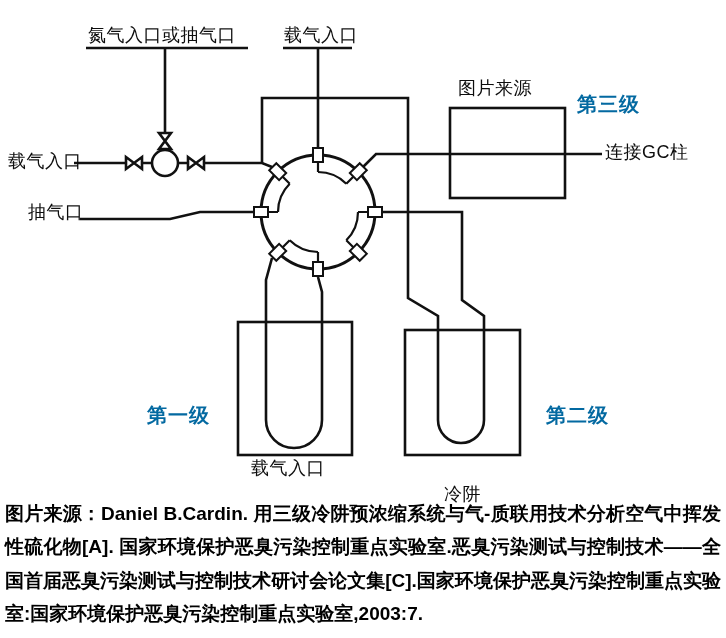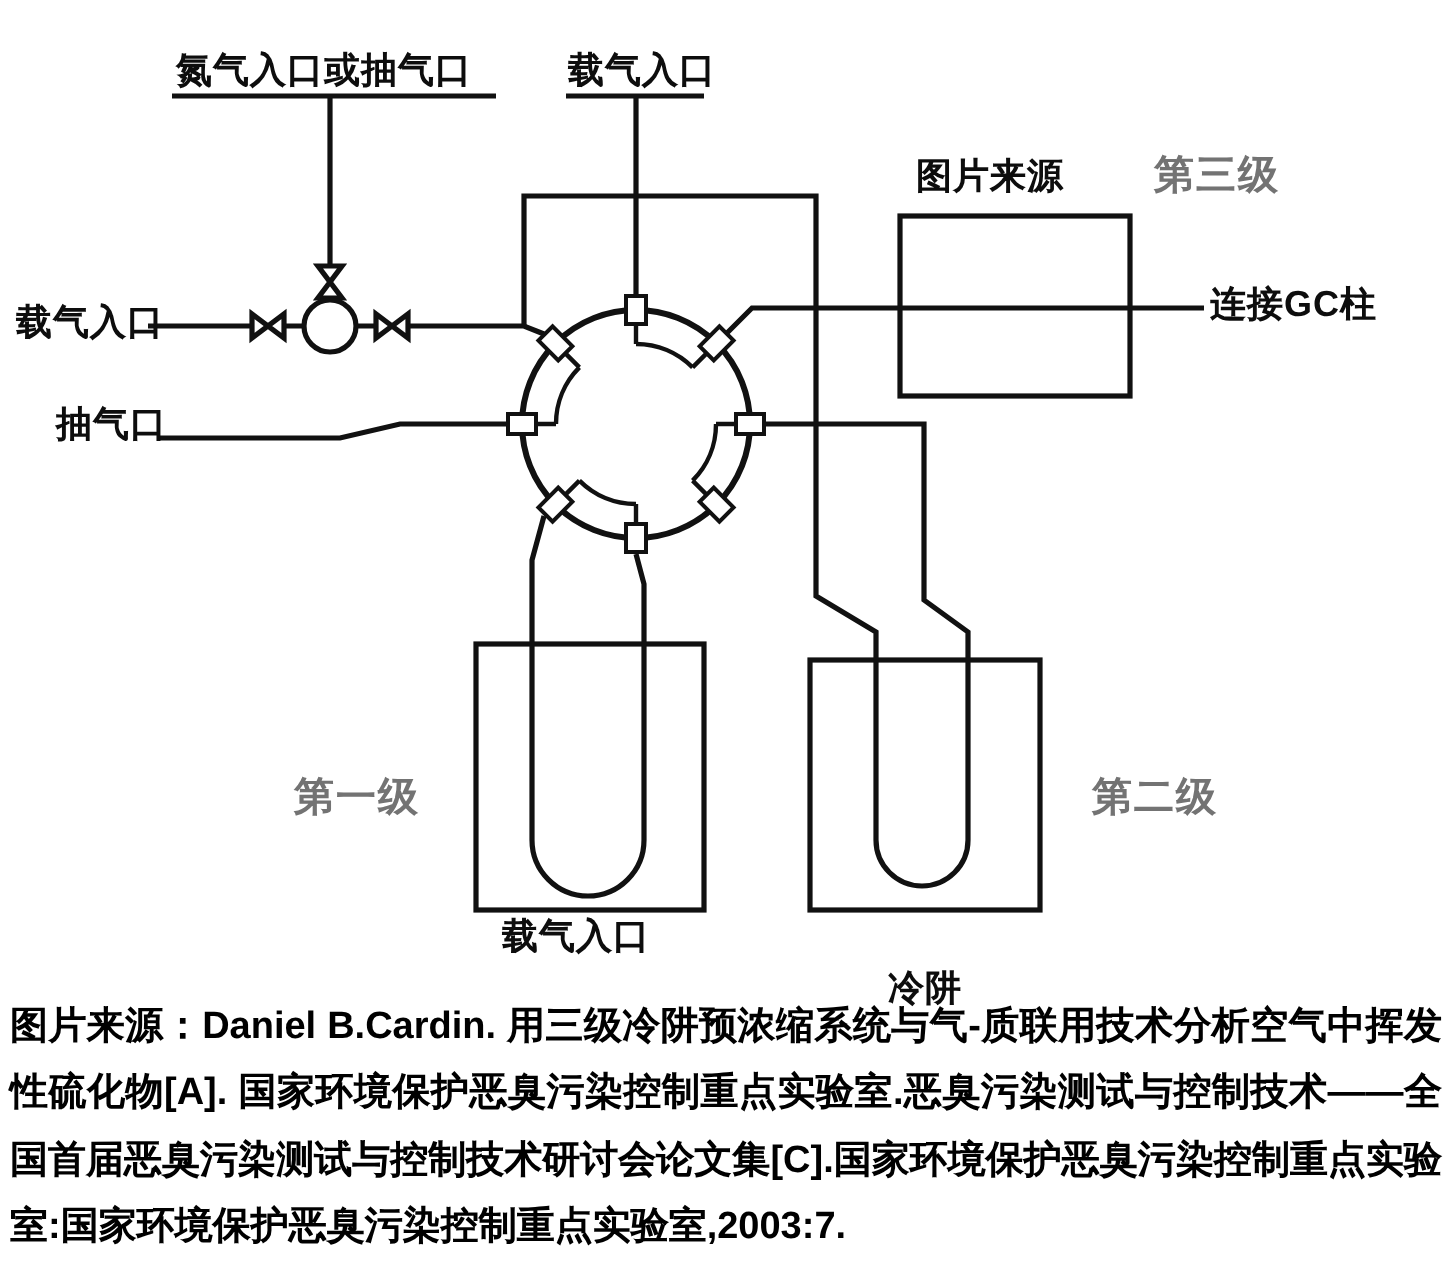--- a/index.html
+++ b/index.html
@@ -1,22 +1,22 @@
 <!DOCTYPE html>
 <html><head>
 <meta charset="utf-8">
 <style>
   html,body{margin:0;padding:0;background:#ffffff;}
   .stage{position:relative;width:726px;height:638px;background:#ffffff;overflow:hidden;
          font-family:"Liberation Sans","DejaVu Sans",sans-serif;}
   .stage svg{position:absolute;left:0;top:0;}
-  .lbl{position:absolute;font-size:18px;font-weight:bold;color:#0d0d0d;white-space:nowrap;
+  .lbl{position:absolute;font-size:18px;font-weight:normal;color:#0d0d0d;white-space:nowrap;
        letter-spacing:0.5px;line-height:1.1;}
-  .stage-lbl{position:absolute;font-size:20px;font-weight:bold;color:#737373;white-space:nowrap;
-       letter-spacing:1px;line-height:1.1;}
+  .stage-lbl{position:absolute;font-size:20px;font-weight:bold;color:#0369a1;white-space:nowrap;
+       letter-spacing:1px;line-height:1.1;margin-top:16px;}
   .caption{position:absolute;left:5px;top:497px;width:716px;font-size:19px;font-weight:bold;
        color:#000000;line-height:1.75;text-align:justify;word-break:break-all;}
 </style>
 </head>
 <body>
 
 <div class="stage">
 
   <svg width="726" height="492" viewBox="0 0 726 492" fill="none" stroke="#111111" stroke-width="2.6" stroke-linecap="butt" stroke-linejoin="miter">
 

